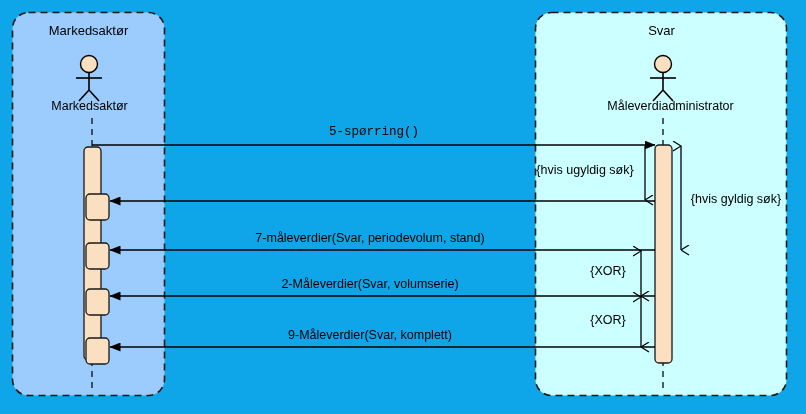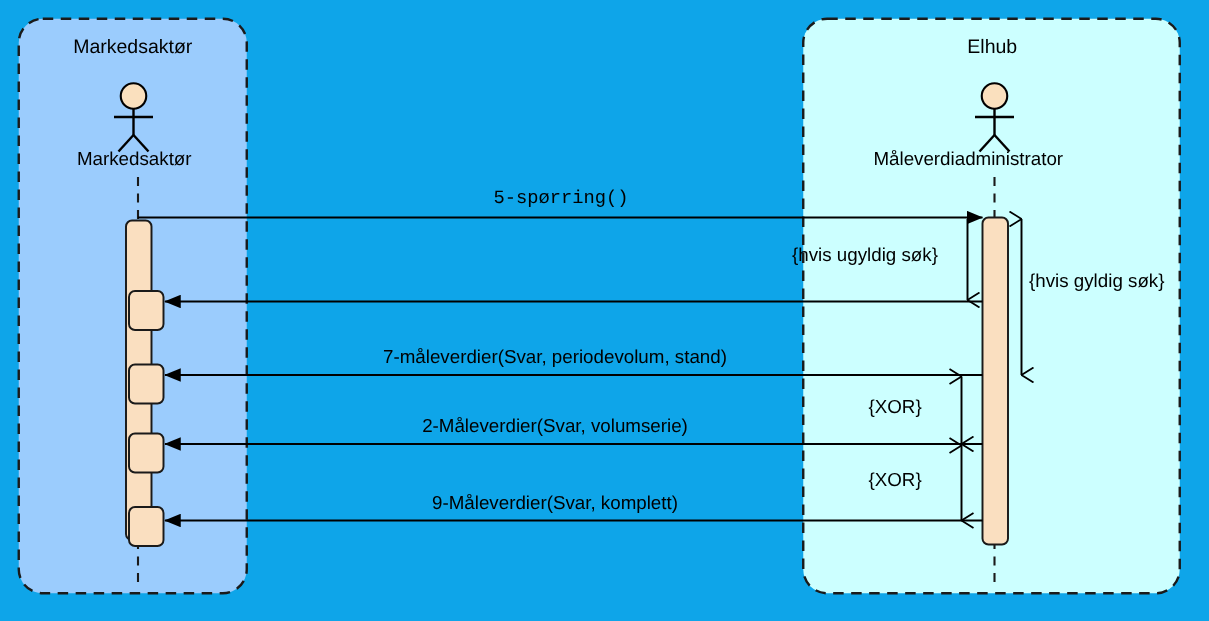--- a/index.html
+++ b/index.html
@@ -41,21 +41,21 @@
   }
   .msg-label {
     position: absolute;
     text-align: center;
     font-size: 12.5px;
     color: #000000;
     white-space: nowrap;
   }
   .guard-label {
     position: absolute;
-    text-align: left;
+    text-align: center;
     font-size: 12.5px;
     color: #000000;
     white-space: nowrap;
   }
 </style>
 </head>
 <body>
 
 <div id="diagram">
 
@@ -133,36 +133,36 @@
       <line x1="641" y1="251" x2="641" y2="296" stroke="#000000" stroke-width="1.3" marker-start="url(#openArrowUp)" marker-end="url(#openArrowDown)"></line>
     </g>
 
     <g>
       <line x1="641" y1="297" x2="641" y2="347" stroke="#000000" stroke-width="1.3" marker-start="url(#openArrowUp)" marker-end="url(#openArrowDown)"></line>
     </g>
   </svg>
 
   <div class="panel-title" style="left:12px; top:23px; width:153px;">Markedsaktør</div>
 
-  <div class="panel-title" style="left:536px; top:23px; width:251px;">Elhub</div>
+  <div class="panel-title" style="left:536px; top:23px; width:251px;">Svar</div>
 
   <div class="actor-label" style="left:12px; top:99px; width:155px;">Markedsaktør</div>
 
-  <div class="actor-label" style="left:520px; top:99px; width:251px;">Måleverdiadministrator</div>
+  <div class="actor-label" style="left:545px; top:99px; width:251px;">Måleverdiadministrator</div>
 
   <div class="msg-label" style="left:229px; top:125px; width:290px;font-family:Liberation Mono, monospace;">5-spørring()</div>
 
 
   <div class="msg-label" style="left:110px; top:231px; width:520px;">7-måleverdier(Svar, periodevolum, stand)</div>
 
   <div class="msg-label" style="left:110px; top:277px; width:520px;">2-Måleverdier(Svar, volumserie)</div>
 
   <div class="msg-label" style="left:110px; top:328px; width:520px;">9-Måleverdier(Svar, komplett)</div>
 
   <div class="guard-label" style="left:528px; top:163px; width:114px;">{hvis ugyldig søk}</div>
 
-  <div class="guard-label" style="left:686px; top:180px; width:100px;">{hvis gyldig søk}</div>
+  <div class="guard-label" style="left:686px; top:192px; width:100px;">{hvis gyldig søk}</div>
 
   <div class="guard-label" style="left:579px; top:264px; width:58px;">{XOR}</div>
 
   <div class="guard-label" style="left:579px; top:313px; width:58px;">{XOR}</div>
 
 </div>
 
 </body></html>

